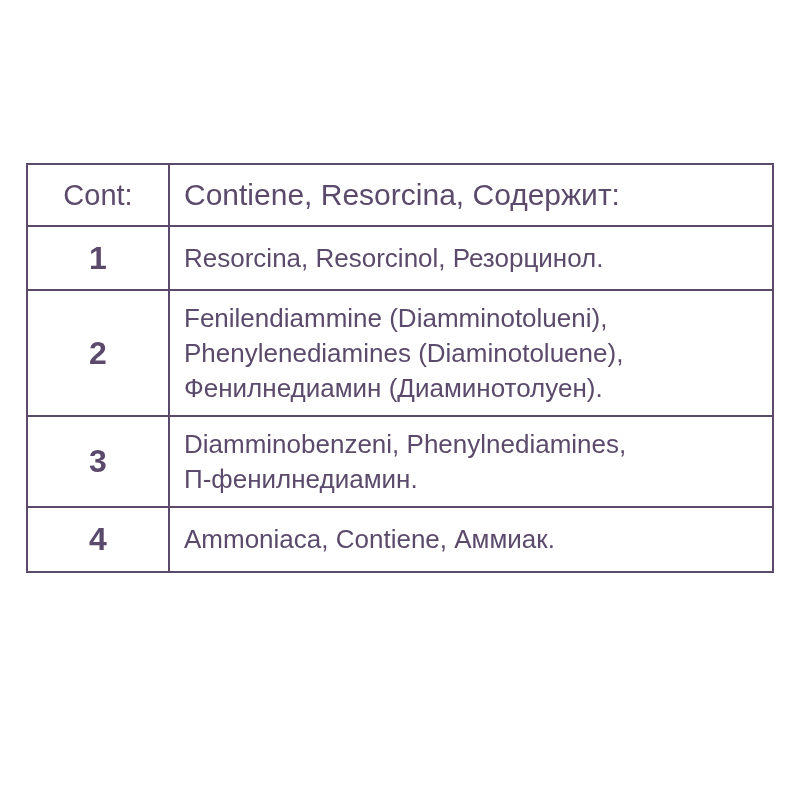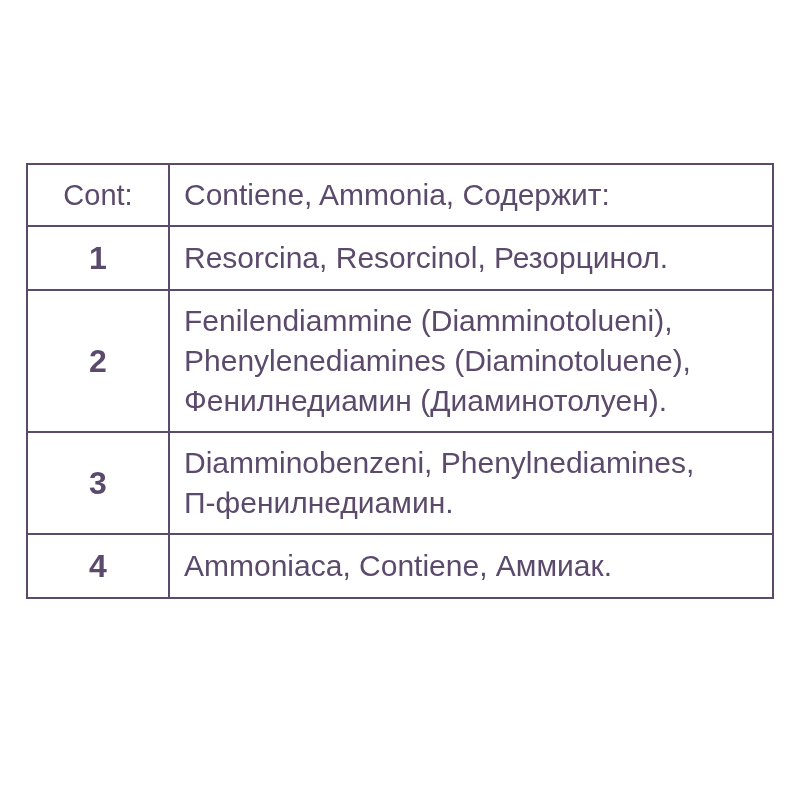--- a/index.html
+++ b/index.html
@@ -40,37 +40,37 @@
   }
   .col-key.header-key {
     font-size: 29px;
     font-weight: normal;
   }
   .col-key.num {
     font-weight: bold;
     font-size: 32px;
   }
   .col-val {
-    font-size: 30px;
+    font-size: 26px;
     padding-left: 22px;
     white-space: pre-line;
   }
   .col-val.header-val {
     font-size: 30px;
   }
 </style>
 </head>
 <body>
 
 <div class="page">
   <table class="ingredients-table">
     <tbody>
       <tr>
         <td class="col-key header-key">Cont:</td>
-        <td class="col-val header-val">Contiene, Ammonia, Содержит:</td>
+        <td class="col-val header-val">Contiene, Resorcina, Содержит:</td>
       </tr>
       <tr>
         <td class="col-key num">1</td>
         <td class="col-val">Resorcina, Resorcinol, Резорцинол.</td>
       </tr>
       <tr>
         <td class="col-key num">2</td>
         <td class="col-val">Fenilendiammine (Diamminotolueni),
 Phenylenediamines (Diaminotoluene),
 Фенилнедиамин (Диаминотолуен).</td>

